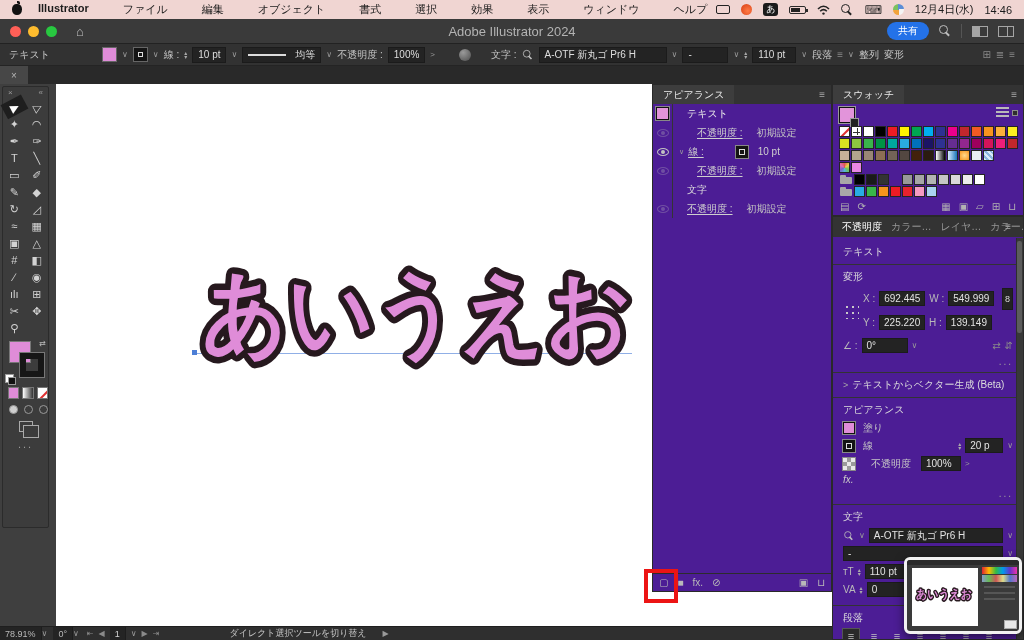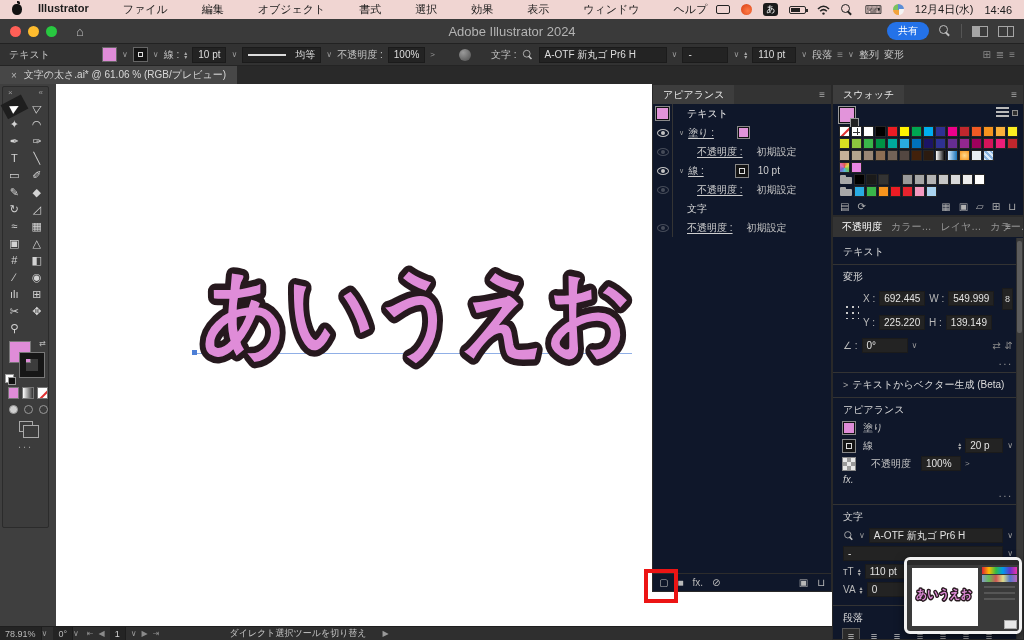--- a/index.html
+++ b/index.html
@@ -83,21 +83,21 @@
 .cell.none{background:#fff;position:relative;overflow:hidden}
 .cell.none::after{content:"";position:absolute;left:-2px;top:5px;width:18px;height:2px;background:#e03131;transform:rotate(-45deg)}
 .modes{display:flex;gap:6px;padding:6px 0 0 6px}
 .modes i{width:9px;height:9px;border-radius:50%;border:1px solid #999}
 .modes i.on{background:#cfcfcf}
 .scrmode{margin:7px auto 0;width:14px;height:11px;border:1px solid #aaa;position:relative}
 .scrmode::after{content:"";position:absolute;left:3px;top:3px;width:14px;height:11px;border:1px solid #aaa;background:#3c3c3c}
 .tb-more{text-align:center;color:#9a9a9a;letter-spacing:2px;margin-top:6px}
 
 
-.panel{position:absolute;background:#0f172a;border:1px solid #292929;z-index:10}
+.panel{position:absolute;background:#4c1d95;border:1px solid #292929;z-index:10}
 .phead{height:19px;background:#333;display:flex;align-items:center}
 .ptab{height:19px;padding:0 10px;background:#3d3d3d;color:#ececec;font-size:10px;display:flex;align-items:center}
 .pmenu{margin-left:auto;margin-right:6px;color:#a9a9a9;font-size:10px}
 .eye{width:12px;height:8px;border-radius:50%;border:1px solid #c2c2c2;position:relative;display:inline-block}
 .eye::after{content:"";position:absolute;inset:1px 3px;background:#c2c2c2;border-radius:50%}
 .eye.dim{opacity:.3}
 
 
 .ap{left:652px;top:84px;width:180px;height:508px;display:flex;flex-direction:column}
 .aprow{display:flex;align-items:center;height:19px;font-size:10px;color:#cfcfcf;flex-shrink:0}
@@ -291,21 +291,20 @@
     <span class="cb-label">変形</span>
     <span style="flex:1"></span>
     <span class="dimico">⊞</span>
     <span class="dimico">≣</span>
     <span class="dimico">≡</span>
   </div>
 
   <div class="tabbar">
     <span class="dtab">
       <span class="x">×</span>
-      <span>文字の太さ.ai* @ 61.06 % (RGB/プレビュー)</span>
     </span>
   </div>
 
   <div class="artboard"></div>
   <div class="baseline"></div>
   <div class="anchor"></div>
   <svg class="csvg" width="456" height="112" viewBox="0 0 456 112">
     <text x="228" y="86" text-anchor="middle" font-size="92" font-weight="800" font-family="'DejaVu Sans',sans-serif" textLength="430" lengthAdjust="spacingAndGlyphs" stroke-width="13" paint-order="stroke" stroke-linejoin="round" fill="#df8cd8" stroke="#26191e">あいうえお</text>
   </svg>
 
@@ -369,28 +368,20 @@
       <span class="pmenu">≡</span>
     </div>
     <div class="aprow">
       <span class="eyecell">
           <span class="apswatch" style="background: rgb(226, 148, 218);"></span>
         </span>
       <span style="margin-left:14px;color:#eaeaea">テキスト</span>
     </div>
     <div class="aprow">
       <span class="eyecell">
-          <span class="eye"></span>
-        </span>
-      <span class="apchev">∨</span>
-      <span class="u">塗り :</span>
-      <span class="apswatch" style="width: 11px; height: 11px; margin-left: 24px; background: rgb(226, 148, 218);"></span>
-    </div>
-    <div class="aprow">
-      <span class="eyecell">
           <span class="eye dim"></span>
         </span>
       <span class="u" style="margin-left:24px">不透明度 :</span>
       <span class="apval">初期設定</span>
     </div>
     <div class="aprow">
       <span class="eyecell">
           <span class="eye"></span>
         </span>
       <span class="apchev">∨</span>

